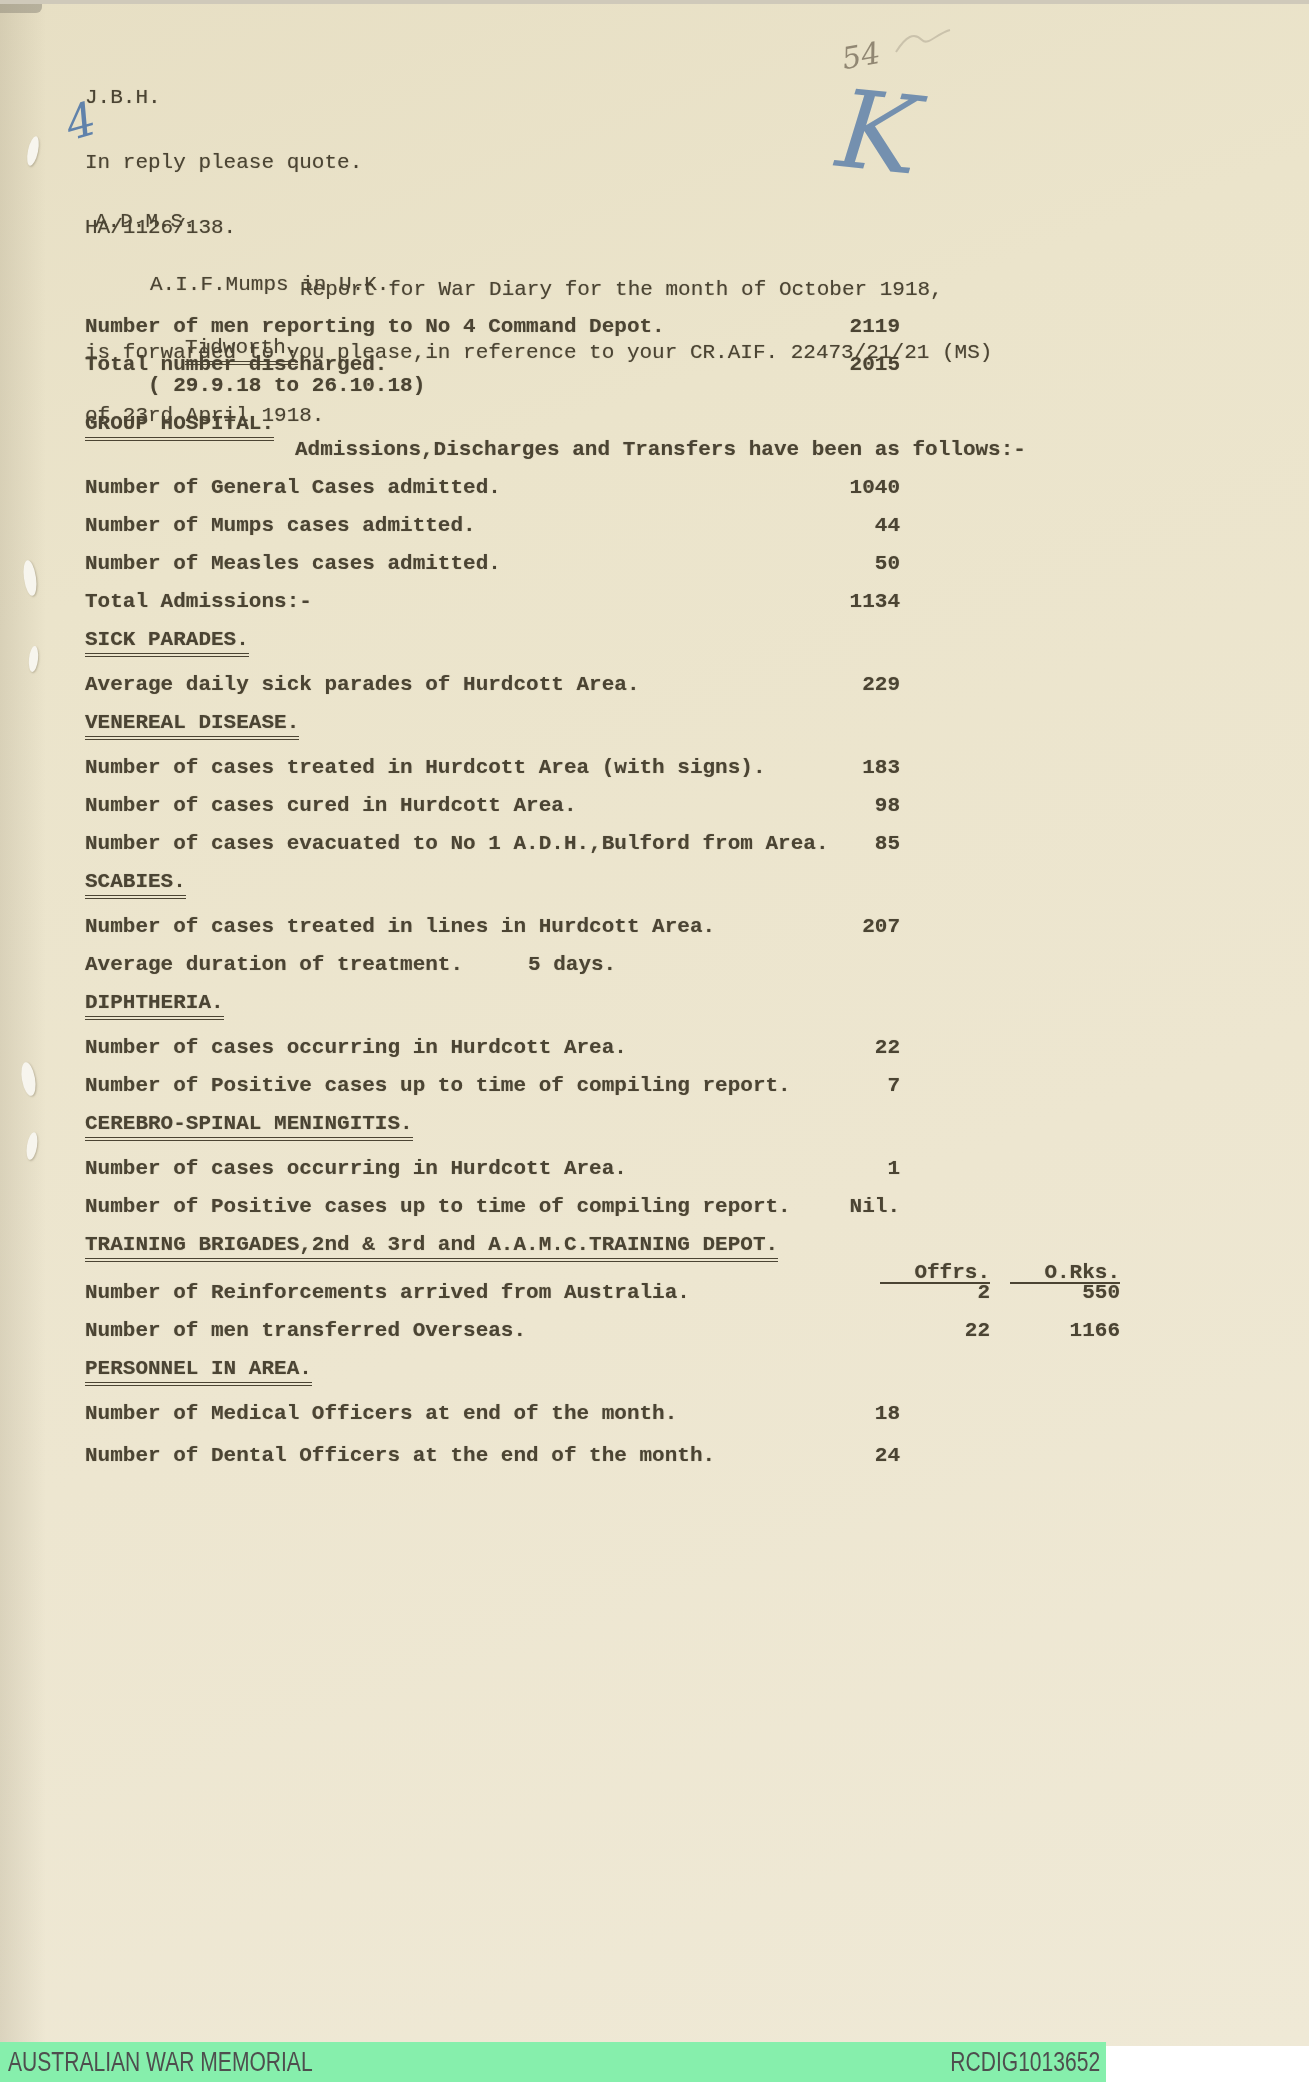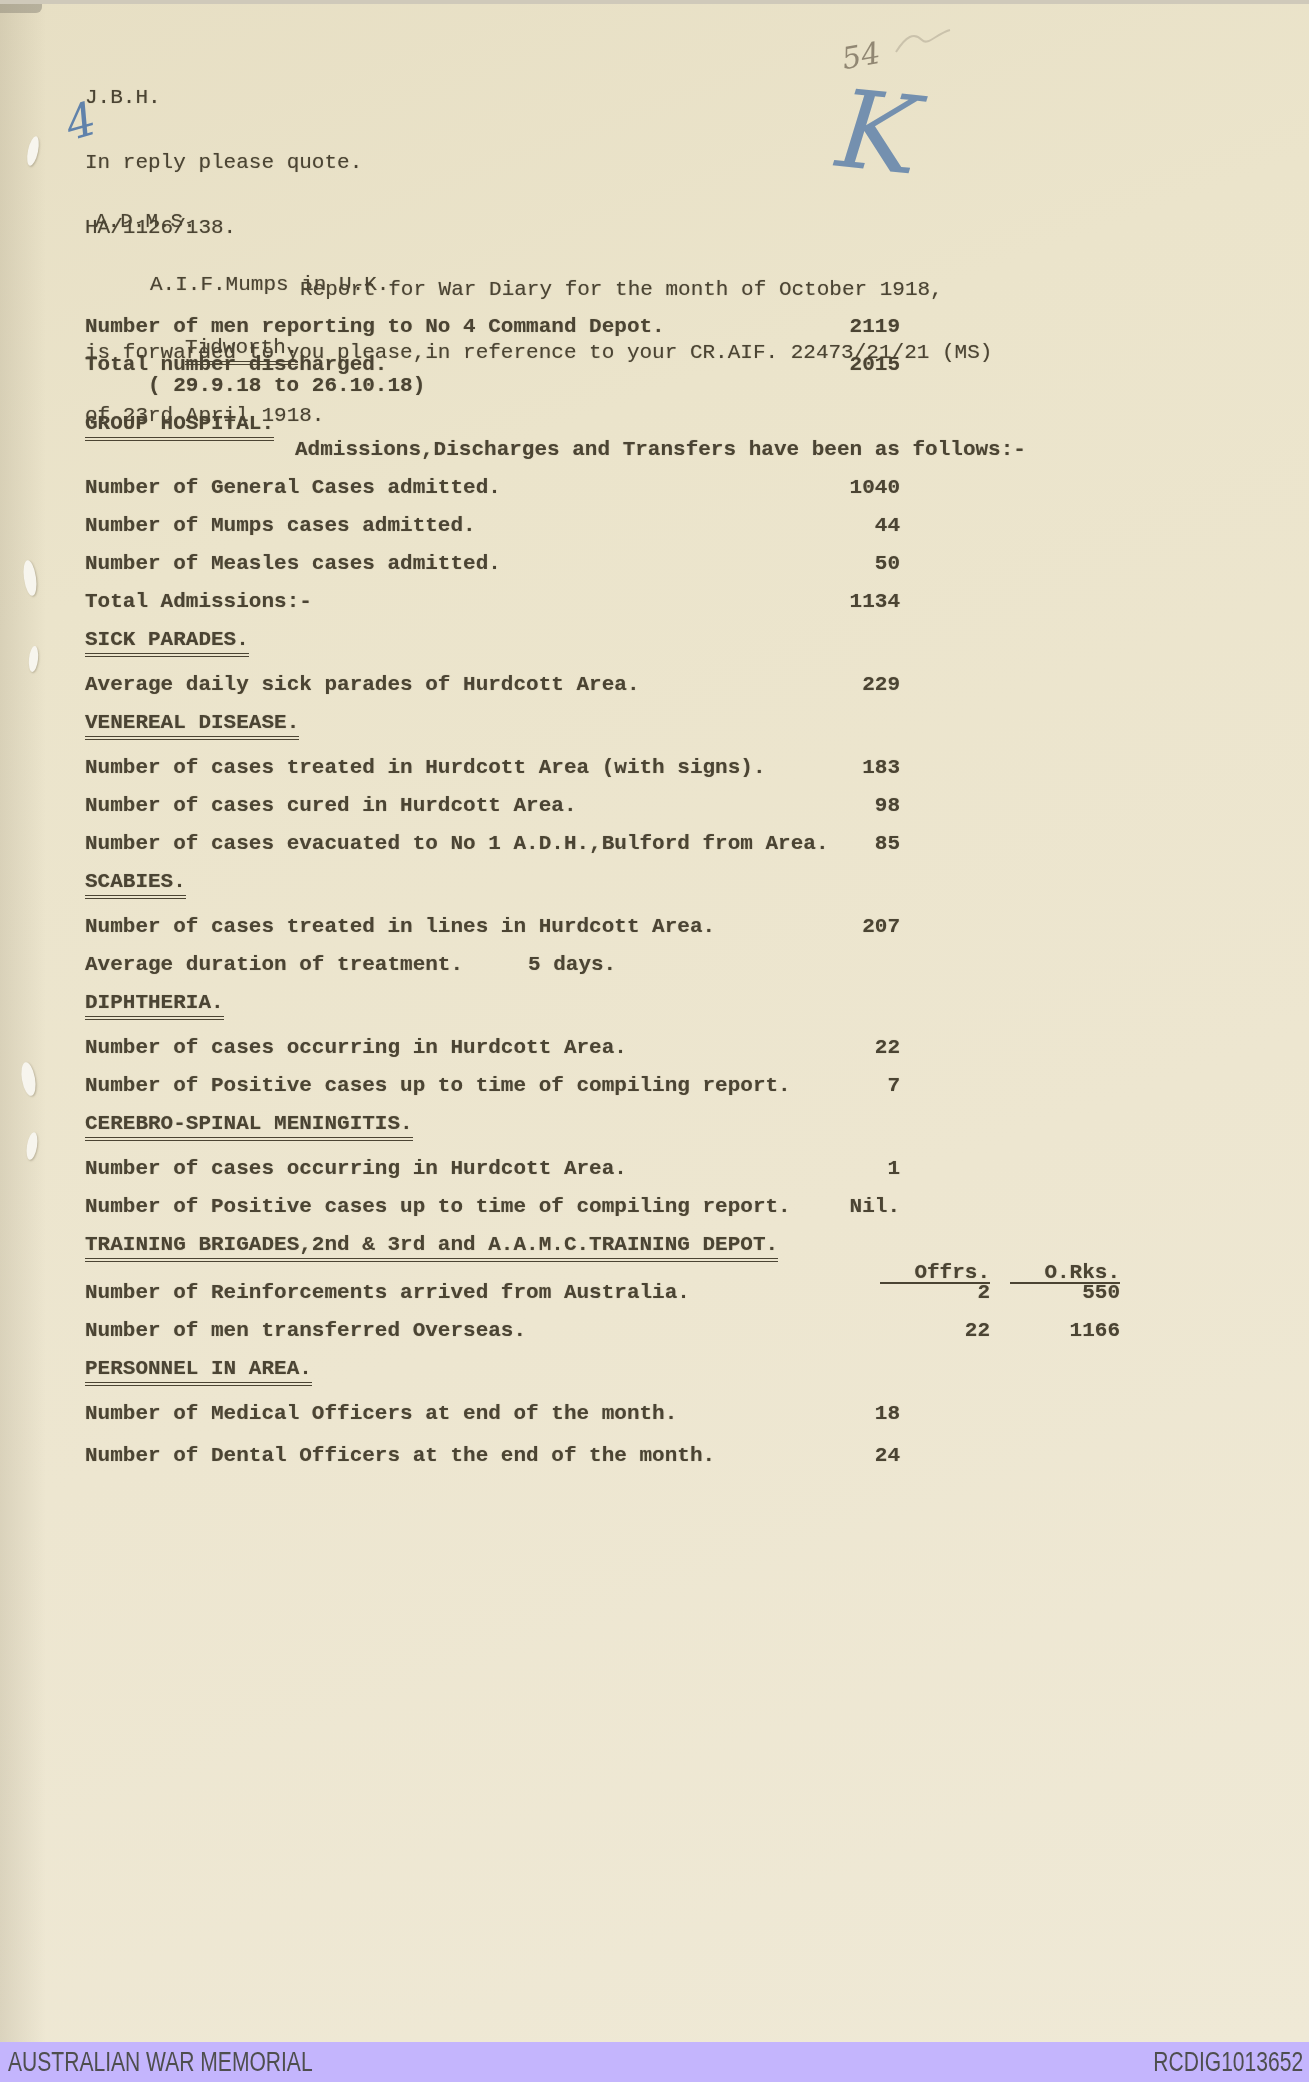--- a/index.html
+++ b/index.html
@@ -63,22 +63,22 @@
   .hand{
     position:absolute;font-family:"DejaVu Serif",serif;font-style:italic;
     pointer-events:none;
   }
   .hand-blue-4{left:66px;top:90px;font-size:46px;color:rgba(72,113,166,.85);transform:rotate(-16deg);}
   .hand-pencil-54{left:842px;top:34px;font-size:30px;color:rgba(135,125,105,.9);transform:rotate(-10deg);}
   .hand-blue-k{left:838px;top:66px;font-size:108px;color:rgba(70,112,165,.72);transform:rotate(6deg);font-weight:normal;}
   .scribble{position:absolute;left:892px;top:22px;opacity:.45;}
   
   .footer{
-    position:absolute;left:0;top:2042px;width:1309px;height:40px;
-    background:#c4b5fd;display:flex;align-items:center;justify-content:space-between;
+    position:absolute;left:0;top:2042px;width:1106px;height:40px;
+    background:#86efac;display:flex;align-items:center;justify-content:space-between;
   }
   .footer .f-text{
     font-family:"Liberation Sans",sans-serif;font-size:27px;color:#4e4e4e;
     letter-spacing:0px;
   }
   .footer .f-left{transform:scaleX(.78);transform-origin:left center;margin-left:8px;}
   .footer .f-right{transform:scaleX(.78);transform-origin:right center;margin-right:6px;}
 </style>
 </head>
 <body>

